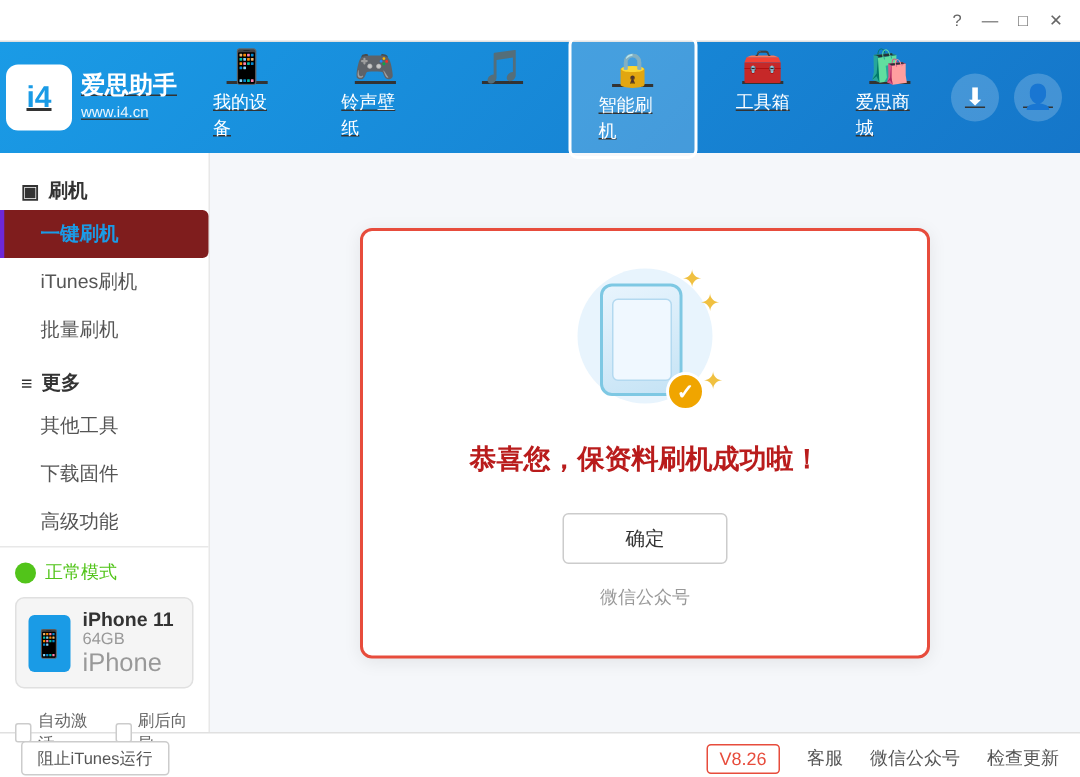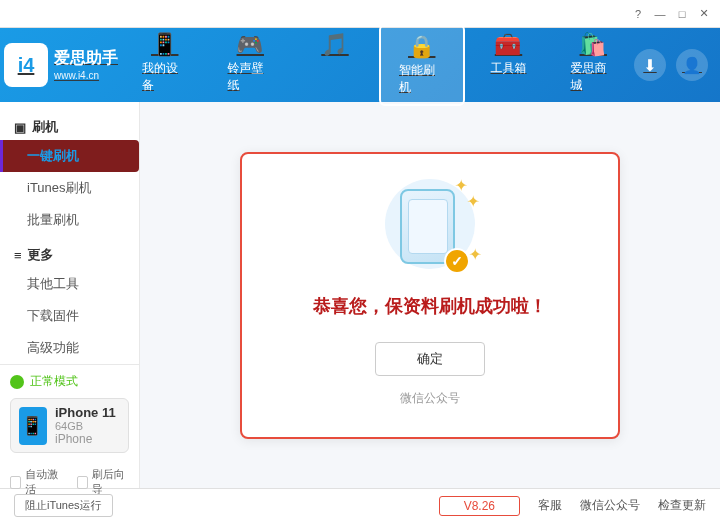--- a/index.html
+++ b/index.html
@@ -211,21 +211,21 @@
       border-radius: 4px;
       display: flex;
       align-items: center;
       justify-content: center;
       color: #fff;
       font-size: 18px;
     }
     .device-info { font-size: 12px; }
     .device-name { font-weight: bold; color: #333; font-size: 13px; }
     .device-storage { color: #999; font-size: 11px; }
-    .device-type { color: #999; font-size: 12px; }
+    .device-type { color: #999; font-size: 17px; }
 
     .checkbox-row {
       display: flex;
       gap: 14px;
       padding: 6px 10px;
       font-size: 11px;
       color: #666;
       align-items: center;
     }
     .checkbox-item {
@@ -385,21 +385,21 @@
       cursor: pointer;
     }
     .footer-right {
       display: flex;
       align-items: center;
       gap: 18px;
       font-size: 12px;
       color: #555;
     }
     .version-badge {
-      padding: 2px 24px;
+      padding: 2px 8px;
       border: 1px solid #e74c3c;
       border-radius: 3px;
       color: #e74c3c;
       font-size: 12px;
       cursor: pointer;
     }
     .footer-link {
       cursor: pointer;
       color: #555;
     }

